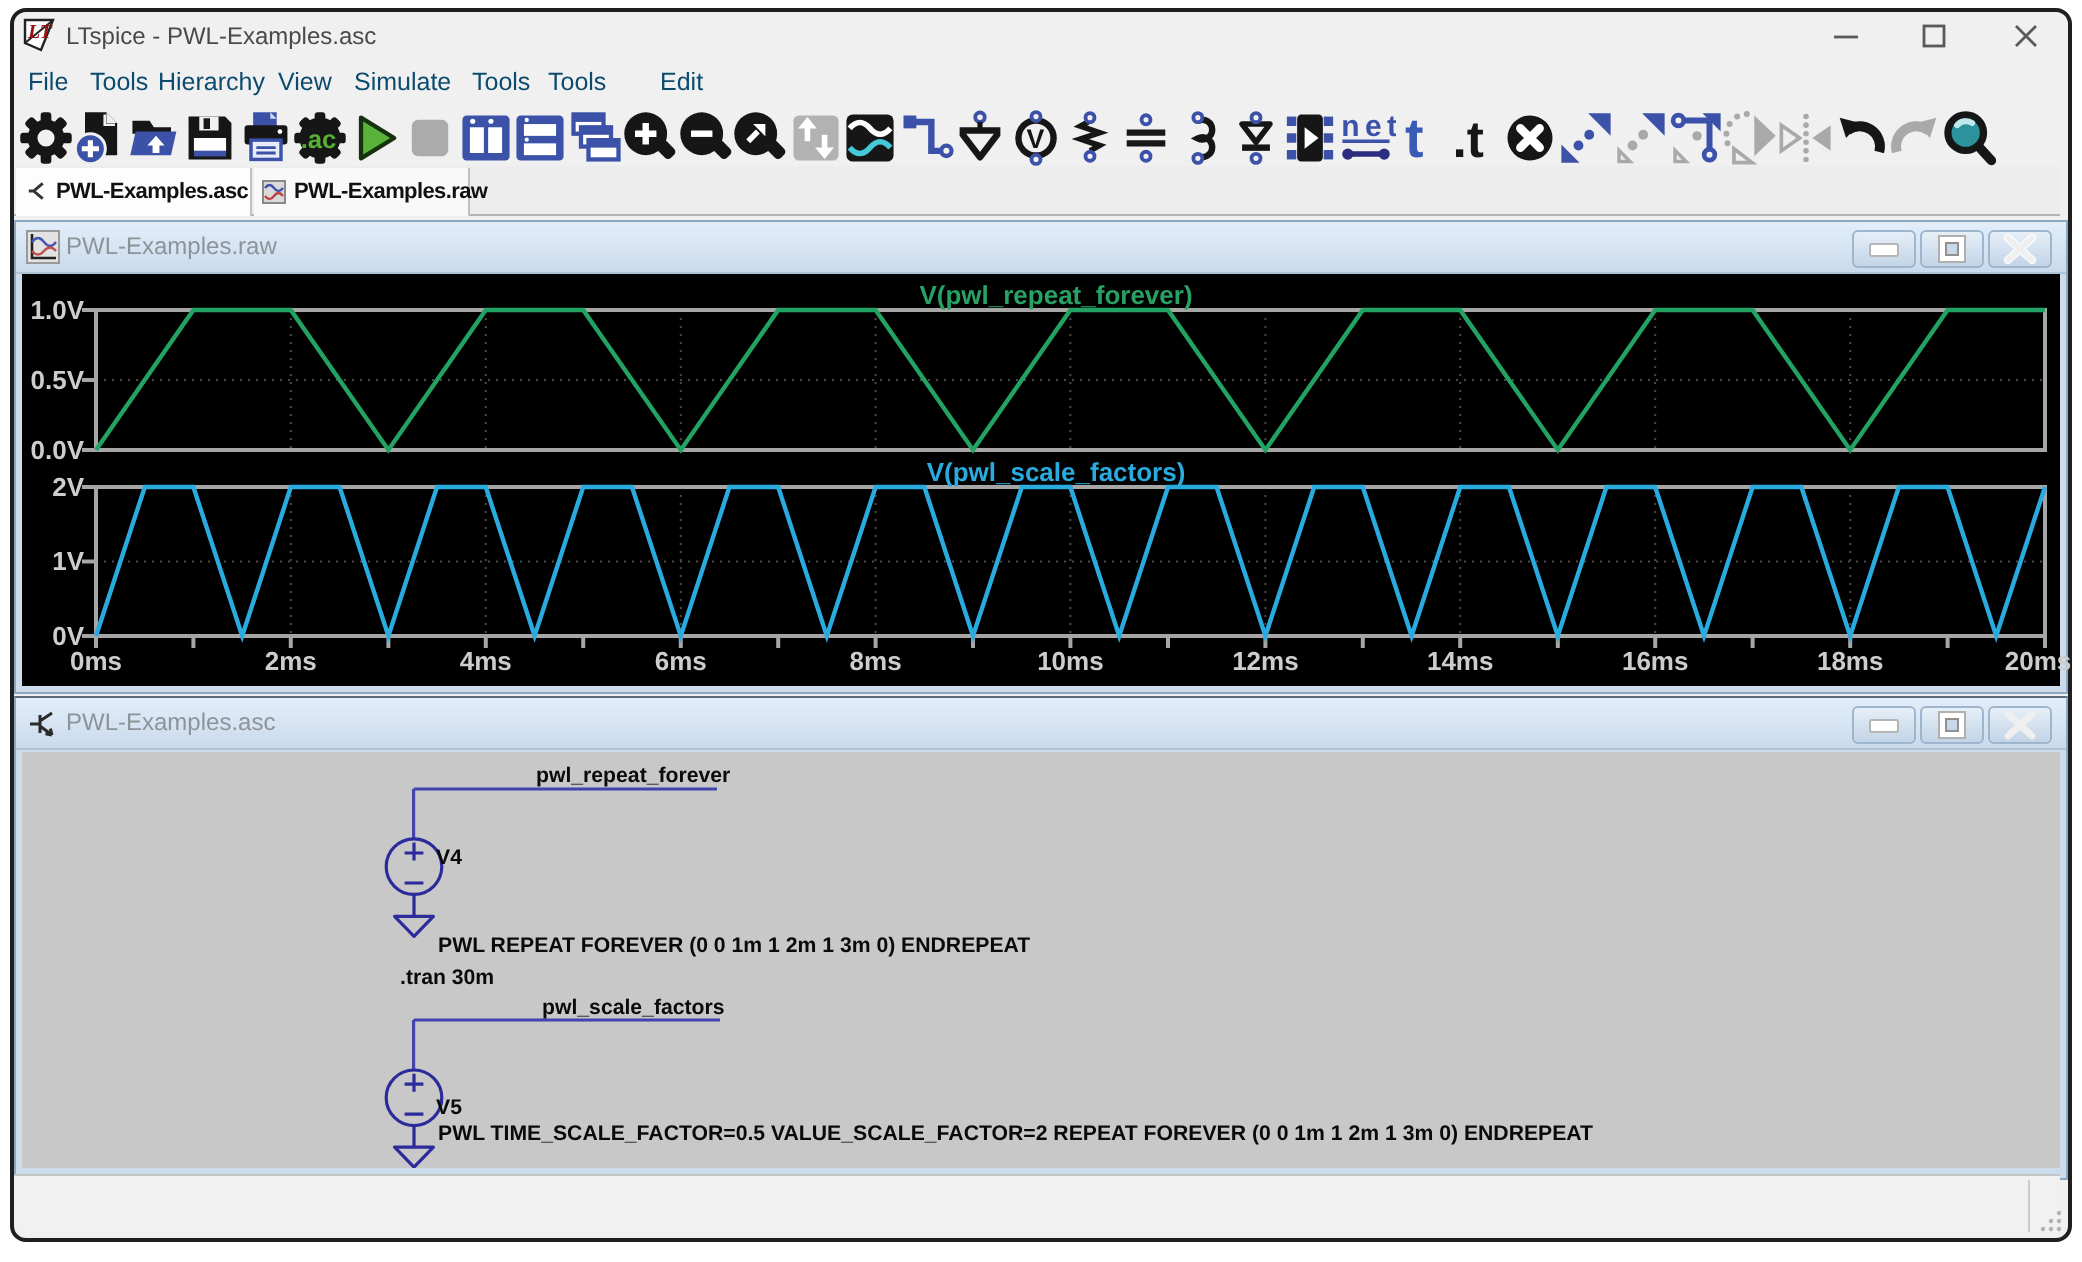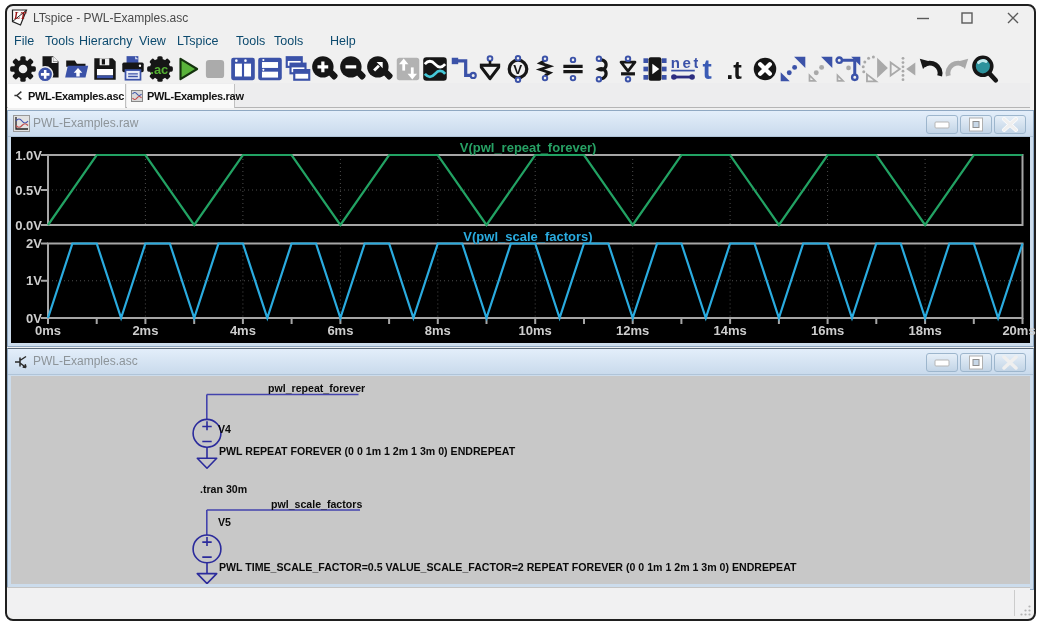--- a/index.html
+++ b/index.html
@@ -43,24 +43,24 @@
 <svg class="abs winbtn" style="left:957px;top:8px" width="20" height="20" viewBox="0 0 20 20">
     <rect x="5" y="5" width="10" height="10" fill="none" stroke="#5a5a5a" stroke-width="1.4"></rect>
   </svg>
 <svg class="abs winbtn" style="left:1003px;top:8px" width="20" height="20" viewBox="0 0 20 20">
     <path d="M5,5 L15,15 M15,5 L5,15" stroke="#5a5a5a" stroke-width="1.4"></path>
   </svg>
 <div class="menuitem" style="left:14px">File</div>
 <div class="menuitem" style="left:45px">Tools</div>
 <div class="menuitem" style="left:79px">Hierarchy</div>
 <div class="menuitem" style="left:139px">View</div>
-<div class="menuitem" style="left:177px">LTspice</div>
+<div class="menuitem" style="left:177px">Simulate</div>
 <div class="menuitem" style="left:236px">Tools</div>
 <div class="menuitem" style="left:274px">Tools</div>
-<div class="menuitem" style="left:330px">Help</div>
+<div class="menuitem" style="left:330px">Edit</div>
 <svg class="abs" style="left:7.5px;top:54px" width="30" height="30" viewBox="0 0 28 28">
     <rect x="11.5" y="2" width="5" height="24" rx="1.5" fill="#161616" transform="rotate(0 14 14)"></rect>
     <rect x="11.5" y="2" width="5" height="24" rx="1.5" fill="#161616" transform="rotate(45 14 14)"></rect>
     <rect x="11.5" y="2" width="5" height="24" rx="1.5" fill="#161616" transform="rotate(90 14 14)"></rect>
     <rect x="11.5" y="2" width="5" height="24" rx="1.5" fill="#161616" transform="rotate(135 14 14)"></rect>
     <circle cx="14" cy="14" r="8.6" fill="#161616"></circle>
     <circle cx="14" cy="14" r="4" fill="#f0f0f0"></circle>
   </svg>
 <svg class="abs" style="left:35.0px;top:54px" width="30" height="30" viewBox="0 0 28 28">
     <path d="M7,2 h10 l5,5 v15 h-15 z" fill="#161616"></path>
@@ -415,24 +415,24 @@
 <path d="M207,447.2 v11" stroke="#2b2b9c" stroke-width="1.6"></path>
 <path d="M197.3,458.2 h19.4 l-9.7,10 z" fill="none" stroke="#2b2b9c" stroke-width="1.6" stroke-linejoin="round"></path>
 <path d="M206.8,510 h153.2 M206.8,510 v25.2" stroke="#4343ad" stroke-width="1.6" fill="none"></path>
 <circle cx="207.0" cy="548.9" r="13.9" fill="none" stroke="#2b2b9c" stroke-width="1.6"></circle>
 <path d="M207.0,536.9 v9 M202.3,542.1 h9.4 M202.3,557.1 h9.4" stroke="#2b2b9c" stroke-width="1.6" fill="none"></path>
 <path d="M207,562.8 v10.8" stroke="#2b2b9c" stroke-width="1.6"></path>
 <path d="M197.3,573.6 h19.4 l-9.7,10 z" fill="none" stroke="#2b2b9c" stroke-width="1.6" stroke-linejoin="round"></path>
 </svg>
 <div class="sctext" style="left:268px;top:382.5px">pwl_repeat_forever</div>
 <div class="sctext" style="left:218px;top:424px">V4</div>
-<div class="sctext" style="left:219px;top:446px">PWL REPEAT FOREVER (0 0 1m 1 2m 1 3m 0) ENDREPEAT</div>
+<div class="sctext" style="left:219px;top:468px">PWL REPEAT FOREVER (0 0 1m 1 2m 1 3m 0) ENDREPEAT</div>
 <div class="sctext" style="left:200px;top:484px">.tran 30m</div>
 <div class="sctext" style="left:271px;top:498.5px">pwl_scale_factors</div>
-<div class="sctext" style="left:218px;top:517px">V5</div>
+<div class="sctext" style="left:218px;top:549px">V5</div>
 <div class="sctext" style="left:219px;top:562px">PWL TIME_SCALE_FACTOR=0.5 VALUE_SCALE_FACTOR=2 REPEAT FOREVER (0 0 1m 1 2m 1 3m 0) ENDREPEAT</div>
 <div id="statusbar"></div>
 <div class="abs" style="left:1014px;top:590px;width:1px;height:26px;background:#cccccc"></div>
 <svg class="abs" style="left:1019px;top:604px" width="13" height="13" viewBox="0 0 13 13">
     <g fill="#b3b3b3">
       <circle cx="10.5" cy="2.5" r="1.1"></circle>
       <circle cx="6.5" cy="6.5" r="1.1"></circle>
       <circle cx="10.5" cy="6.5" r="1.1"></circle>
       <circle cx="2.5" cy="10.5" r="1.1"></circle>
       <circle cx="6.5" cy="10.5" r="1.1"></circle>

